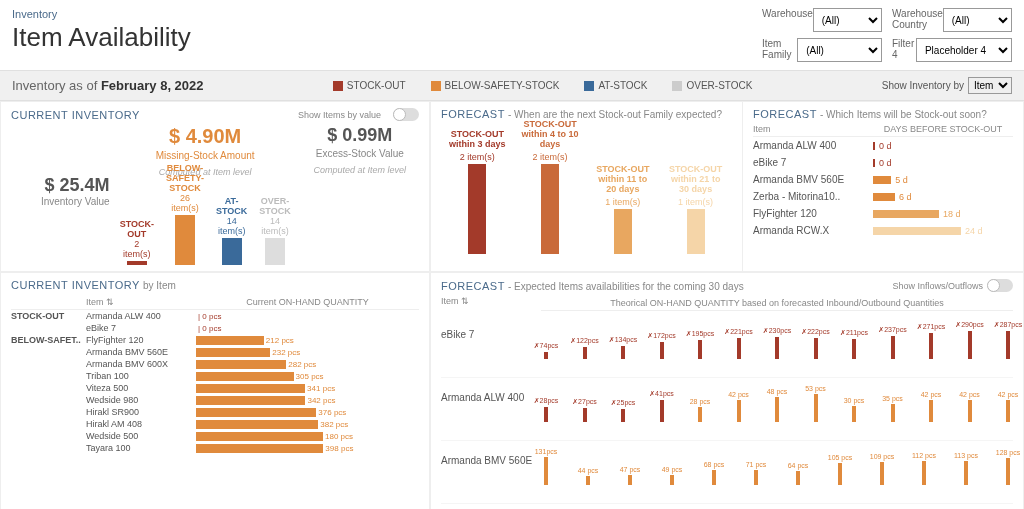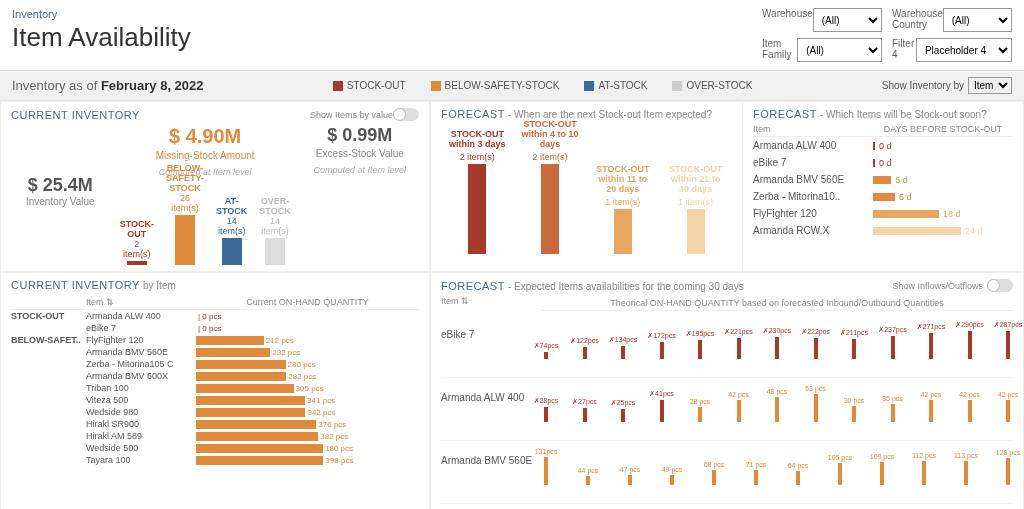--- a/index.html
+++ b/index.html
@@ -34,21 +34,21 @@
   
   
   .ci { padding: 6px 10px; }
   .panel-head { display: flex; justify-content: space-between; align-items: center; margin-bottom: 4px; }
   .panel-title { font-size: 11px; color: #4a6a8a; letter-spacing: 0.5px; }
   .panel-sub { font-size: 10px; color: #888; }
   .toggle { width: 26px; height: 13px; background: #ddd; border-radius: 7px; display: inline-block; position: relative; }
   .toggle::after { content: ''; position: absolute; width: 11px; height: 11px; background: #fff; border: 1px solid #bbb; border-radius: 50%; top: 0; left: 0; }
   
   .ci-body { display: flex; gap: 10px; }
-  .ci-left { width: 100px; text-align: center; padding-top: 50px; }
+  .ci-left { width: 100px; text-align: right; padding-top: 50px; }
   .ci-left .big { font-size: 18px; font-weight: bold; color: #555; }
   .ci-left .lbl { font-size: 10px; color: #888; }
   .ci-mid { flex: 1; text-align: center; }
   .ci-right { width: 120px; text-align: center; }
   .big-orange { font-size: 20px; font-weight: bold; color: #e08a3c; }
   .big-grey { font-size: 18px; font-weight: bold; color: #555; }
   .sublbl { font-size: 10px; color: #888; margin-top: 2px; }
   .computed { font-size: 9px; font-style: italic; color: #aaa; margin-top: 6px; }
   
   .ci-bars { display: flex; justify-content: center; align-items: flex-end; gap: 12px; height: 80px; margin-top: 8px; }
@@ -169,21 +169,21 @@
     <span>Show Inventory by</span>
     <select><option>Item</option></select>
   </div>
 </div>
 
 <div class="grid">
 
   <div class="panel ci">
     <div class="panel-head">
       <span class="panel-title">CURRENT INVENTORY</span>
-      <span style="display:flex;align-items:center;gap:0;font-size:9px;color:#888;">
+      <span style="display:flex;align-items:center;gap:12px;font-size:9px;color:#888;">
         <span>Show Items by value</span>
         <span class="toggle"></span>
       </span>
     </div>
     <div class="ci-body">
       <div class="ci-left">
         <div class="big">$ 25.4M</div>
         <div class="lbl">Inventory Value</div>
       </div>
       <div class="ci-mid">
@@ -217,21 +217,21 @@
         <div class="big-grey">$ 0.99M</div>
         <div class="sublbl">Excess-Stock Value</div>
         <div class="computed">Computed at Item level</div>
       </div>
     </div>
   </div>
 
   <div class="panel fc-row">
     <div class="fc1">
       <div class="panel-head">
-        <span><span class="panel-title">FORECAST</span> <span class="panel-sub">- When are the next Stock-out Item expected?</span></span>
+        <span><span class="panel-title">FORECAST</span> <span class="panel-sub">- When are the next Stock-out Family expected?</span></span>
       </div>
       <div id="fc1-bars" class="fc1-bars">
           <div class="fc1-bar-group">
             <div class="fc1-tlabel" style="color:#a33a2a">STOCK-OUT<br>within 3 days</div>
             <div class="fc1-val" style="color:#a33a2a">2 item(s)</div>
             <div class="fc1-bar" style="height:90px;background:#a33a2a"></div>
           </div>
           <div class="fc1-bar-group">
             <div class="fc1-tlabel" style="color:#c96a3a">STOCK-OUT<br>within 4 to 10 days</div>
             <div class="fc1-val" style="color:#c96a3a">2 item(s)</div>
@@ -344,28 +344,20 @@
         <div class="cibi-row">
           <div class="g1"><b></b></div>
           <div class="g2">Armanda BMV 560E</div>
           <div class="g3">
             <div class="cibi-bar" style="width:74.24000000000001px;background:#e08a3c"></div>
             <span class="cibi-val " style="color:#e08a3c">232 pcs</span>
           </div>
         </div>
         <div class="cibi-row">
           <div class="g1"><b></b></div>
-          <div class="g2">Zerba - Mitorina105 C</div>
-          <div class="g3">
-            <div class="cibi-bar" style="width:89.60000000000001px;background:#e08a3c"></div>
-            <span class="cibi-val " style="color:#e08a3c">280 pcs</span>
-          </div>
-        </div>
-        <div class="cibi-row">
-          <div class="g1"><b></b></div>
           <div class="g2">Armanda BMV 600X</div>
           <div class="g3">
             <div class="cibi-bar" style="width:90.24px;background:#e08a3c"></div>
             <span class="cibi-val " style="color:#e08a3c">282 pcs</span>
           </div>
         </div>
         <div class="cibi-row">
           <div class="g1"><b></b></div>
           <div class="g2">Triban 100</div>
           <div class="g3">
@@ -392,21 +384,21 @@
         <div class="cibi-row">
           <div class="g1"><b></b></div>
           <div class="g2">Hirakl SR900</div>
           <div class="g3">
             <div class="cibi-bar" style="width:120.32px;background:#e08a3c"></div>
             <span class="cibi-val " style="color:#e08a3c">376 pcs</span>
           </div>
         </div>
         <div class="cibi-row">
           <div class="g1"><b></b></div>
-          <div class="g2">Hirakl AM 589</div>
+          <div class="g2">Hirakl AM 408</div>
           <div class="g3">
             <div class="cibi-bar" style="width:122.24000000000001px;background:#e08a3c"></div>
             <span class="cibi-val " style="color:#e08a3c">382 pcs</span>
           </div>
         </div>
         <div class="cibi-row">
           <div class="g1"><b></b></div>
           <div class="g2">Wedside 500</div>
           <div class="g3">
             <div class="cibi-bar" style="width:127.04px;background:#e08a3c"></div>

